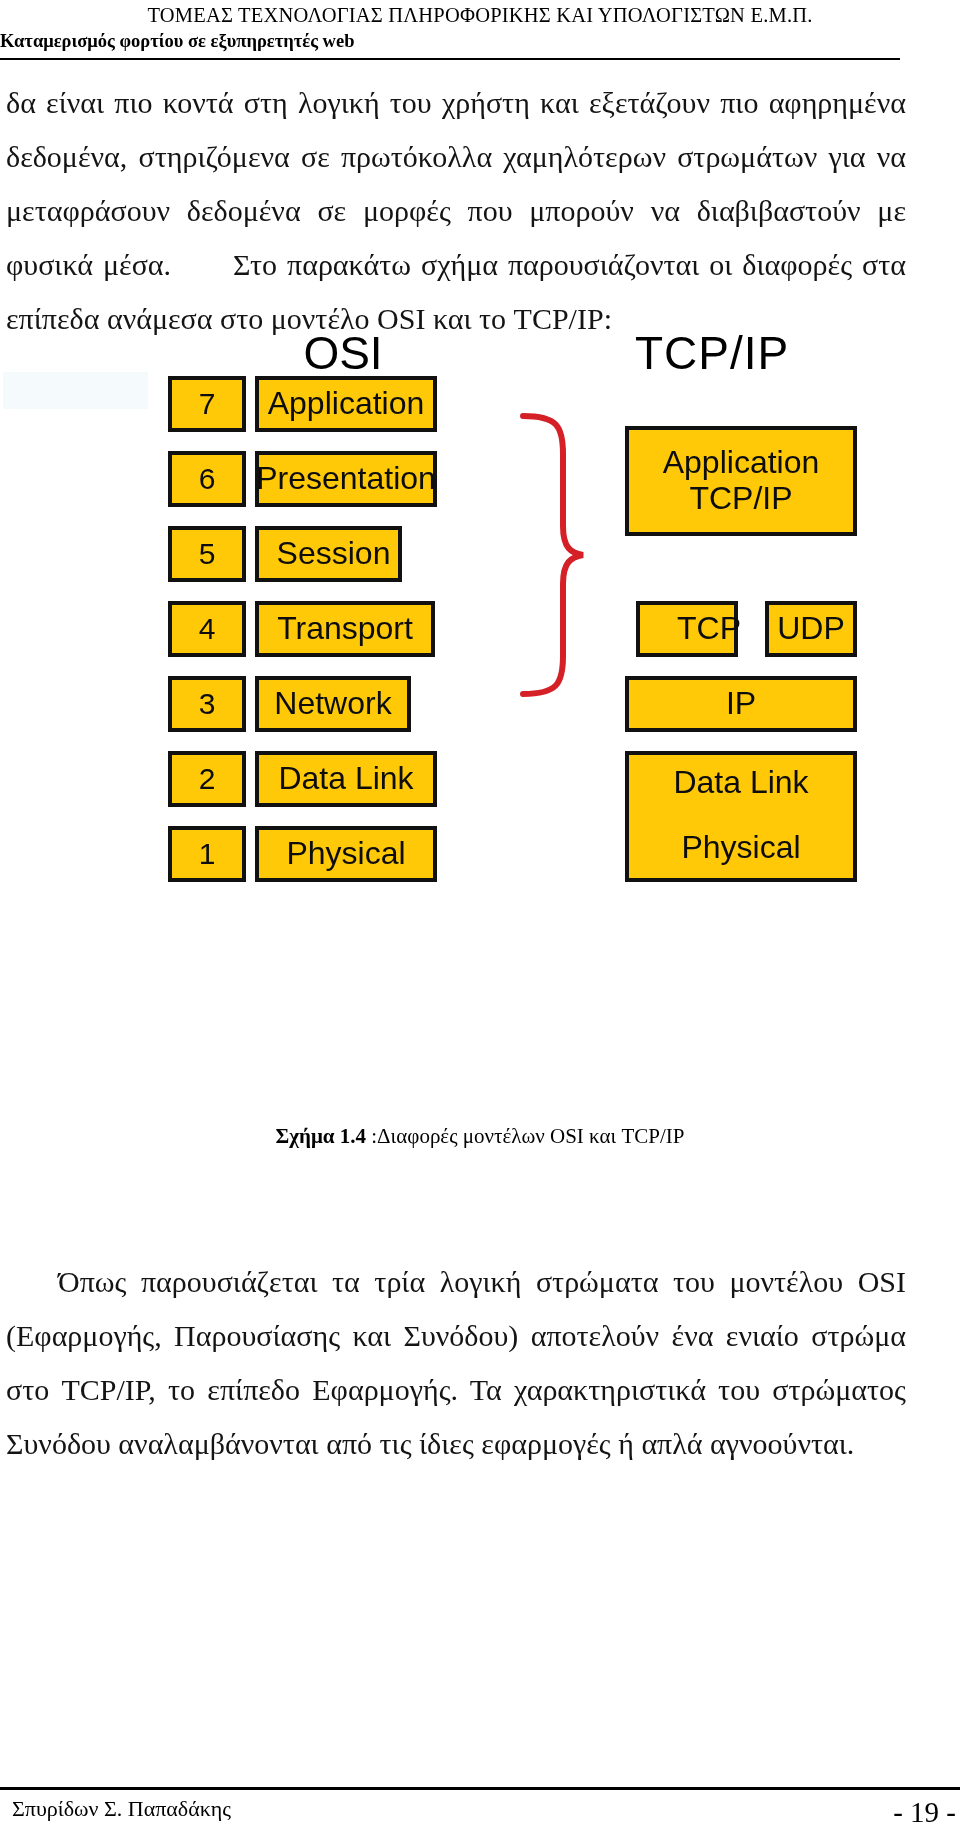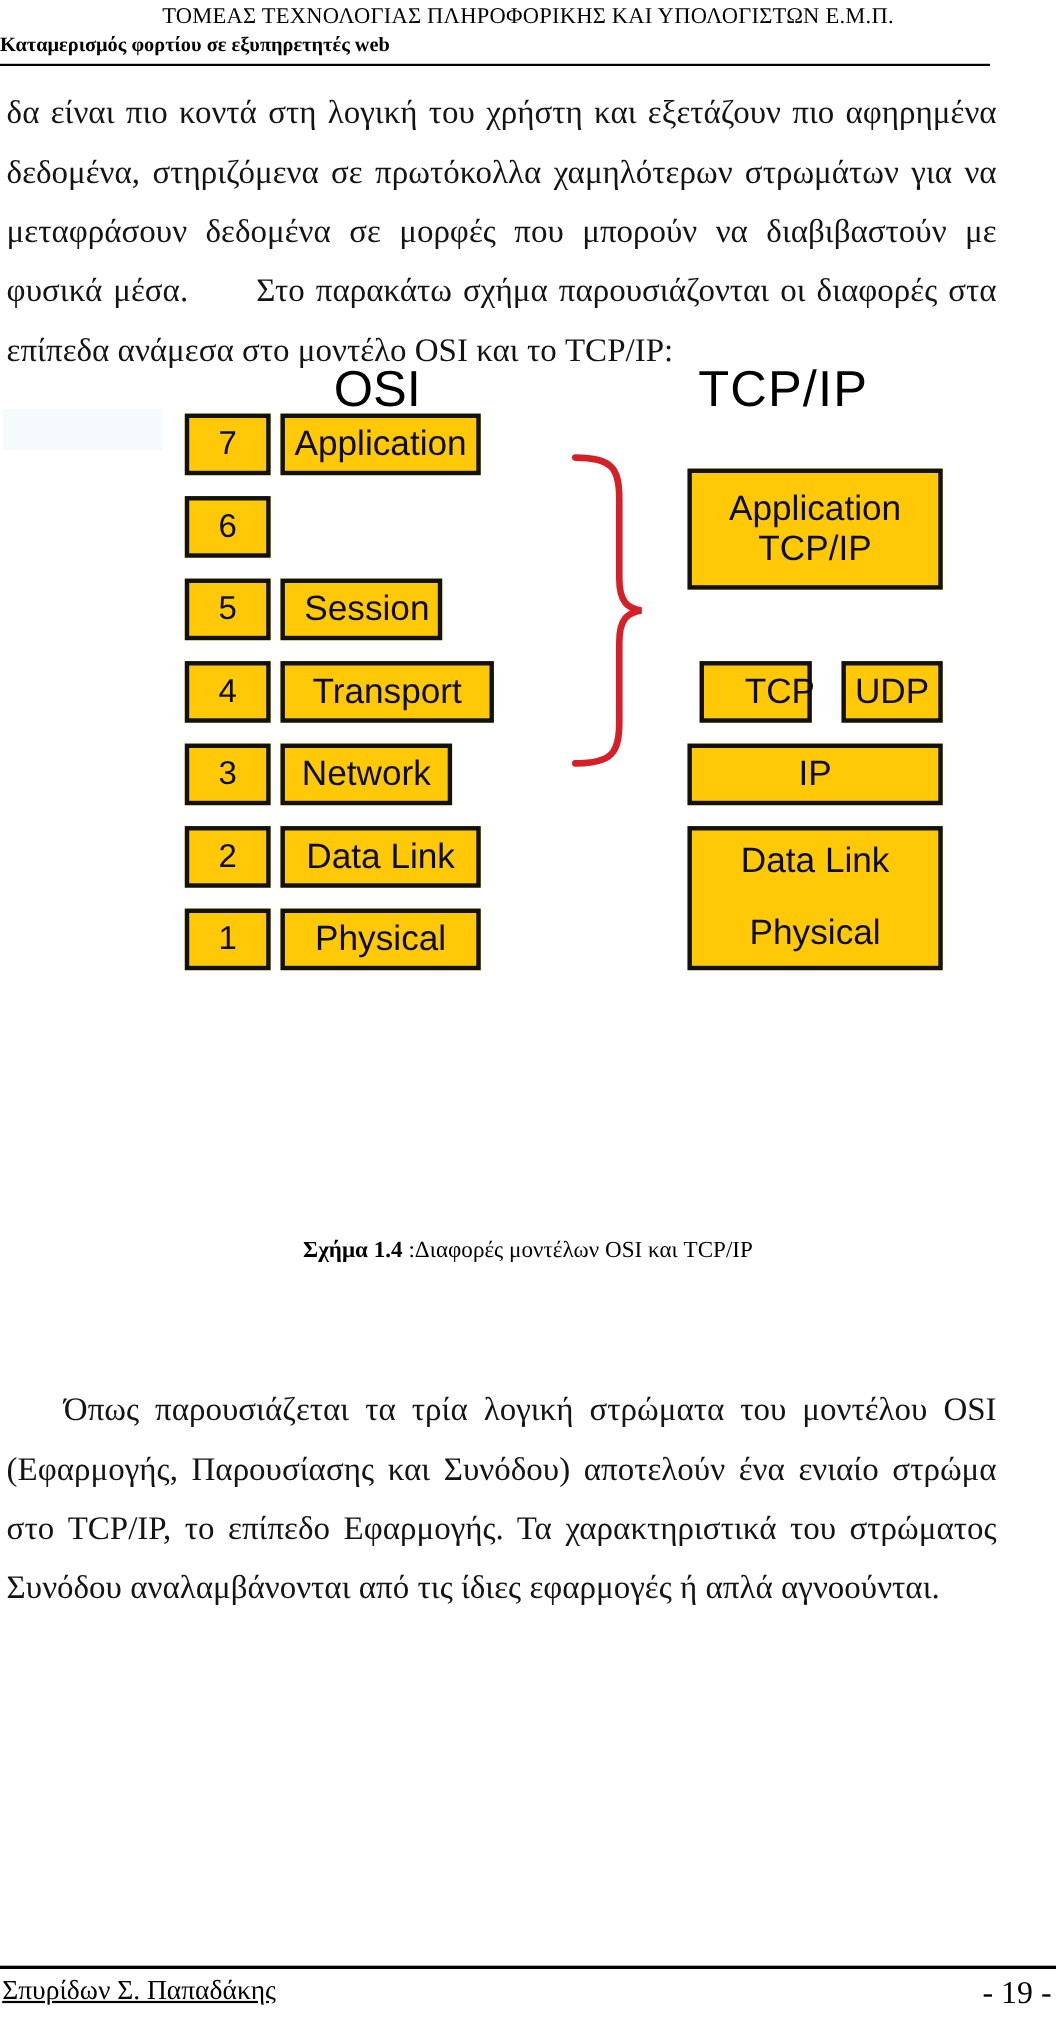--- a/index.html
+++ b/index.html
@@ -127,23 +127,22 @@
   
   .footer-rule {
     position: absolute;
     left: 0px; top: 1787px;
     width: 960px;
     height: 0;
     border-top: 3px solid #000;
   }
   .footer-left {
     position: absolute;
-    left: 2px; top: 1796px;
-    font-size: 25px;
-    text-decoration: underline;
+    left: 12px; top: 1796px;
+    font-size: 22px;
   }
   .footer-right {
     position: absolute;
     right: 4px; top: 1796px;
     font-size: 29px;
   }
 </style>
 </head>
 <body>
 
@@ -169,22 +168,23 @@
 
     <div class="layer-box num-box" style="left:168px; top:46px;  height:56px;">7</div>
     <div class="layer-box num-box" style="left:168px; top:121px; height:56px;">6</div>
     <div class="layer-box num-box" style="left:168px; top:196px; height:56px;">5</div>
     <div class="layer-box num-box" style="left:168px; top:271px; height:56px;">4</div>
     <div class="layer-box num-box" style="left:168px; top:346px; height:56px;">3</div>
     <div class="layer-box num-box" style="left:168px; top:421px; height:56px;">2</div>
     <div class="layer-box num-box" style="left:168px; top:496px; height:56px;">1</div>
 
     <div class="layer-box name-box" style="left:255px; top:46px;  width:182px; height:56px;">Application</div>
+    <div class="layer-box name-box" style="left:255px; top:121px; width:182px; height:56px;">Presentation</div>
     <div class="layer-box name-box" style="left:255px; top:196px; width:147px; height:56px;padding-left:10px;">Session</div>
-    <div class="layer-box name-box" style="left:255px; top:271px; width:194px; height:56px;">Transport</div>
+    <div class="layer-box name-box" style="left:255px; top:271px; width:180px; height:56px;">Transport</div>
     <div class="layer-box name-box" style="left:255px; top:346px; width:156px; height:56px;">Network</div>
     <div class="layer-box name-box" style="left:255px; top:421px; width:182px; height:56px;">Data Link</div>
     <div class="layer-box name-box" style="left:255px; top:496px; width:182px; height:56px;">Physical</div>
 
     <div class="brace">
       <svg width="110" height="290" viewBox="0 0 110 290" xmlns="http://www.w3.org/2000/svg">
         <path d="M 18 6
                  C 52 6, 58 16, 58 44
                  L 58 116
                  C 58 138, 66 143, 78 145

